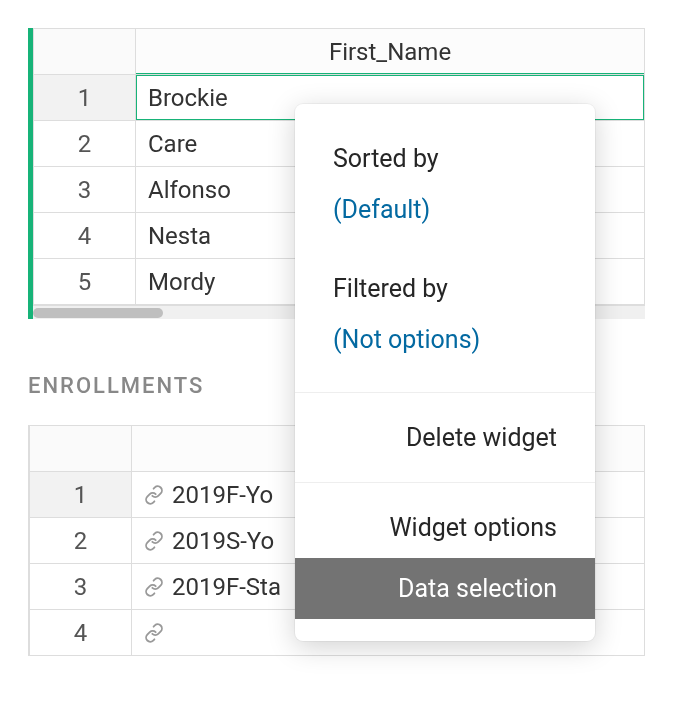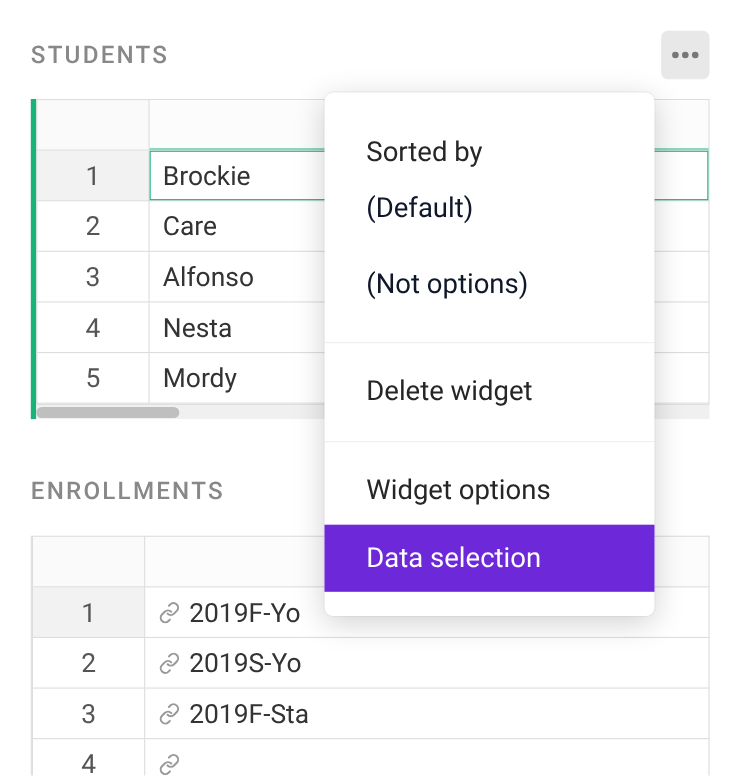--- a/index.html
+++ b/index.html
@@ -129,64 +129,56 @@
       height: 20px;
       margin-right: 8px;
       vertical-align: -2px;
       color: #999;
     }
     .link-icon svg { width: 20px; height: 20px; }
 
     
     .menu {
       position: absolute;
-      top: 84px;
+      top: 104px;
       left: 295px;
       width: 300px;
       background: #fff;
       border-radius: 8px;
       box-shadow: 0 6px 28px rgba(0,0,0,0.18), 0 0 0 1px rgba(0,0,0,0.04);
       padding-bottom: 6px;
       z-index: 10;
     }
     .menu-group {
       padding: 24px 0 22px 0;
       border-bottom: 1px solid #eee;
     }
     .menu-group:last-child { border-bottom: none; padding-bottom: 6px; }
     .menu-item {
       padding: 16px 38px;
       font-size: 25px;
       color: #262626;
       cursor: pointer;
     }
     .menu-item.subtle {
-      color: #0f172a;
+      color: #0369a1;
       padding-top: 6px;
     }
     .menu-item.active {
-      background: #6d28d9;
+      background: #737373;
       color: #fff;
     }
-    .menu-group.tight { padding: 14px 0; }
+    .menu-group.tight { padding: 14px 0; text-align: right; }
     .menu-group.tight .menu-item { padding: 16px 38px; }
     .menu-group.last { padding-bottom: 16px; }
   </style>
 </head>
 <body>
 
 <div class="container">
-  <div class="section-header">
-    <div class="section-title">STUDENTS</div>
-    <div class="more-button">
-      <span class="dot"></span>
-      <span class="dot"></span>
-      <span class="dot"></span>
-    </div>
-  </div>
 
   <div class="table-wrap">
     <table>
       <colgroup>
           <col style="width:102px">
           <col>
         </colgroup>
       <tbody>
           <tr class="students-header-row">
         <th class="rowcol"></th>
@@ -274,20 +266,21 @@
         </table>
     </div>
   </div>
 </div>
 
 <div class="menu">
   <div class="menu-group">
     <div class="menu-item">Sorted by</div>
     <div class="menu-item subtle">(Default)</div>
     <div style="height:18px"></div>
+    <div class="menu-item">Filtered by</div>
     <div class="menu-item subtle">(Not options)</div>
   </div>
   <div class="menu-group tight">
     <div class="menu-item">Delete widget</div>
   </div>
   <div class="menu-group tight last">
     <div class="menu-item">Widget options</div>
     <div class="menu-item active">Data selection</div>
   </div>
 </div>

